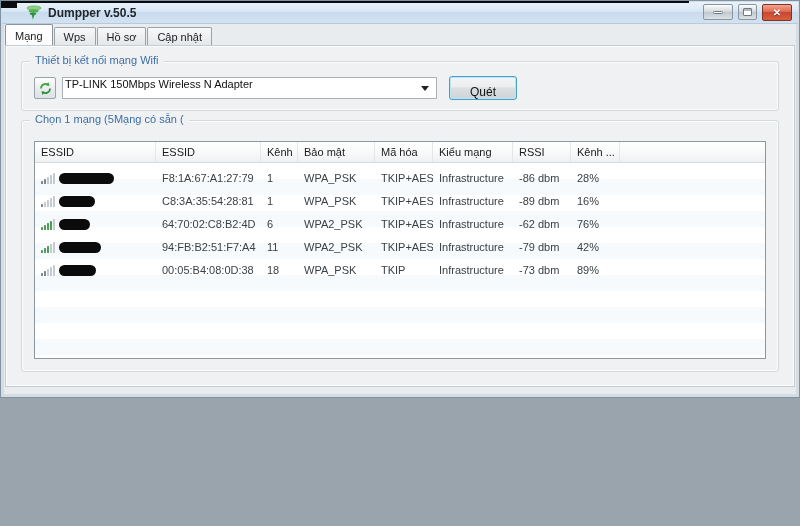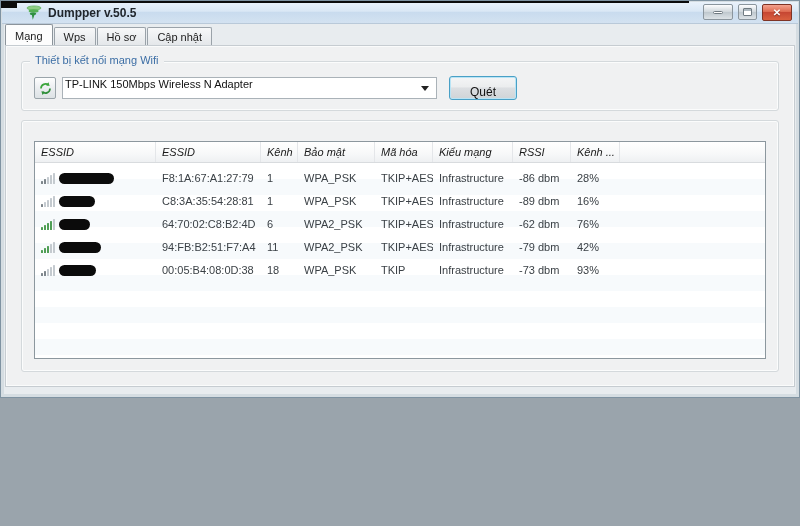--- a/index.html
+++ b/index.html
@@ -55,21 +55,21 @@
   .scan-btn { position:absolute; left:427px; top:14px; width:68px; height:24px; border-radius:3px;
               border:1px solid #49a0c6; background:linear-gradient(#f4f5f6,#ebedee 45%,#dcdfe2 50%,#cfd4d7);
               box-shadow: 0 0 0 1px #b9e4f5 inset; font-size:12px; color:#111;
               display:flex; align-items:flex-end; justify-content:center; }
 
   
   .listview { position:absolute; left:12px; top:20px; right:12px; bottom:12px; background:#fff;
               border:1px solid #8c979e; display:flex; flex-direction:column; }
   .lv-header { display:grid; grid-template-columns:121px 105px 37px 77px 58px 80px 58px 49px 133px minmax(0,1fr);
                height:21px; background:linear-gradient(#ffffff,#f7f8f9 60%,#eef0f2); border-bottom:1px solid #d8dbde; flex:0 0 auto; }
-  .lv-header .hcell { display:flex; align-items:center; padding-left:6px; border-right:1px solid #e4e6e9; color:#1a1a1a; overflow:hidden; white-space:nowrap;font-style:italic; }
+  .lv-header .hcell { display:flex; align-items:center; padding-left:6px; border-right:1px solid #e4e6e9; color:#1a1a1a; overflow:hidden; white-space:nowrap; }
   .lv-header .hcell:last-child { border-right:none; }
   .lv-body { flex:1 1 auto; background:repeating-linear-gradient(to bottom, #ffffff 0 16px, #f7fafc 16px 32px); }
   .lv-row { display:grid; grid-template-columns:121px 105px 37px 77px 58px 80px 58px 49px 133px minmax(0,1fr);
             height:16px; align-items:center; color:#3b4146;margin-top:7px; }
   .lv-row .cell { padding-left:6px; white-space:nowrap; overflow:hidden; }
   .essid-cell { display:flex; align-items:center; gap:4px; padding-left:4px; }
 
   
   .sig { display:inline-flex; align-items:flex-end; gap:1px; height:11px; }
   .sig i { display:inline-block; width:2px; background:#c4cacf; border-radius:0.5px; }
@@ -133,20 +133,21 @@
       <div class="combo">
         <span>TP-LINK 150Mbps Wireless N Adapter</span>
         <span class="combo-arrow"></span>
       </div>
       <div class="scan-btn">
         <span>Quét</span>
       </div>
     </div>
 
     <div class="groupbox gb-networks">
+      <span class="gb-title">Chọn 1 mạng (5Mạng có sẵn (</span>
 
       <div class="listview">
         <div class="lv-header">
           <div class="hcell">ESSID</div>
           <div class="hcell">ESSID</div>
           <div class="hcell">Kênh</div>
           <div class="hcell">Bảo mật</div>
           <div class="hcell">Mã hóa</div>
           <div class="hcell">Kiểu mạng</div>
           <div class="hcell">RSSI</div>
@@ -254,21 +255,21 @@
                   <i></i>
                 </span>
               <span class="blob w5"></span>
             </div>
             <div class="cell">00:05:B4:08:0D:38</div>
             <div class="cell">18</div>
             <div class="cell">WPA_PSK</div>
             <div class="cell">TKIP</div>
             <div class="cell">Infrastructure</div>
             <div class="cell">-73 dbm</div>
-            <div class="cell">93%</div>
+            <div class="cell">89%</div>
             <div class="cell"></div>
             <div class="cell"></div>
           </div>
 
         </div>
       </div>
     </div>
 
   </div>
 </div>

